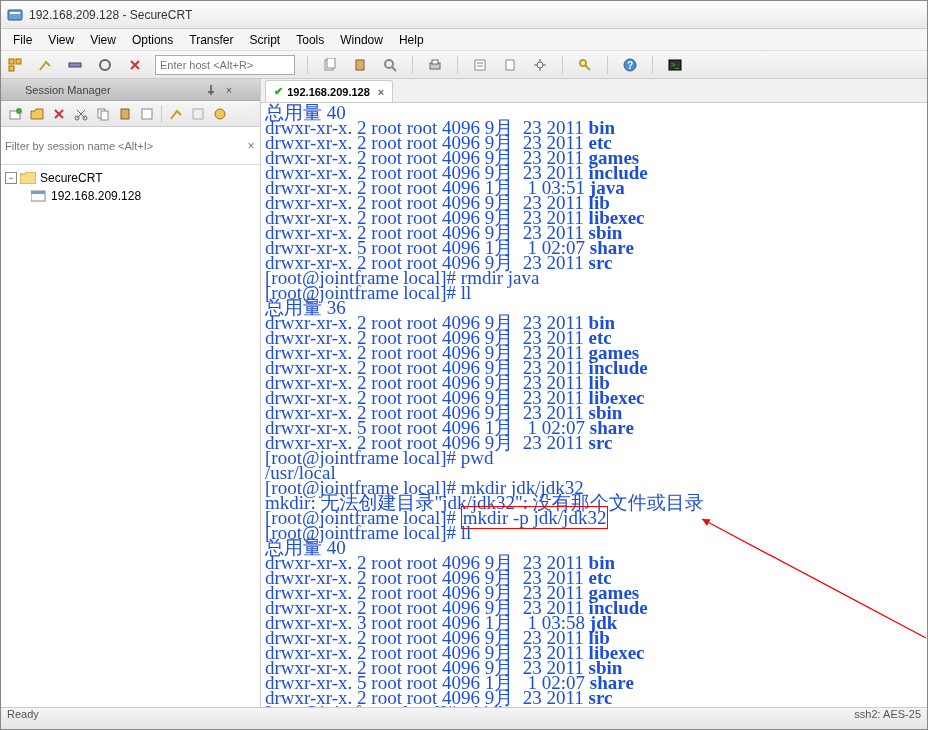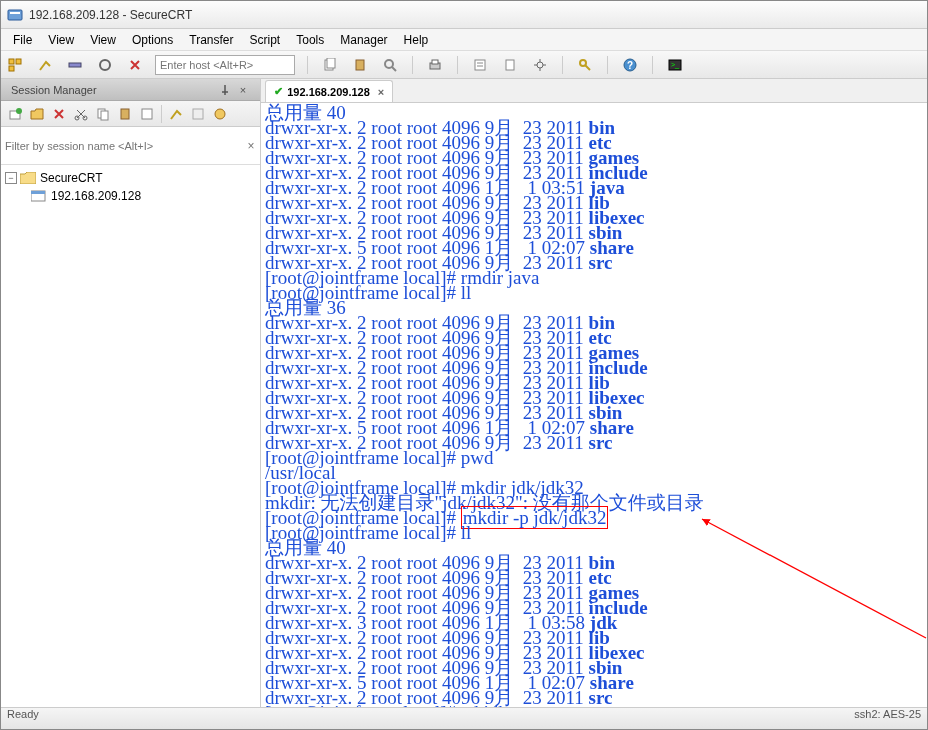--- a/index.html
+++ b/index.html
@@ -8,21 +8,21 @@
 .titlebar .icon{width:16px;height:16px;margin-right:6px;display:flex;align-items:center;justify-content:center}
 .titlebar .title{font-size:12px;color:#333}
 .menubar{height:22px;display:flex;align-items:center;padding:0 4px;background:#f5f5f5;border-bottom:1px solid #ddd}
 .menubar .mitem{padding:14px 8px;cursor:pointer}
 .toolbar{height:28px;background:linear-gradient(#f8f8f8,#e8e8e8);border-bottom:1px solid #ccc;display:flex;align-items:center;padding:0 4px;gap:10px}
 .tbtn{width:20px;height:20px;border:1px solid transparent;display:flex;align-items:center;justify-content:center;cursor:pointer;border-radius:2px}
 .tsep{width:1px;height:18px;background:#ccc;margin:0 2px}
 .hostinput{height:20px;border:1px solid #aaa;padding:0 4px;font-size:11px;color:#888;width:140px;background:#fff}
 .body{display:flex;height:calc(100% - 28px - 22px - 28px - 22px)}
 .sidepanel{width:260px;border-right:1px solid #ccc;display:flex;flex-direction:column;background:#fafafa}
-.panehdr{background:linear-gradient(#d8d8d8,#bfbfbf);color:#444;height:22px;display:flex;align-items:center;padding:0 10px;border-bottom:1px solid #aaa;font-size:11px}
+.panehdr{background:linear-gradient(#d8d8d8,#bfbfbf);color:#444;height:22px;display:flex;align-items:center;padding:0 24px;border-bottom:1px solid #aaa;font-size:11px}
 .panehdr .spacer{flex:1}
 .panehdr .pin,.panehdr .close{width:14px;height:14px;cursor:pointer;display:flex;align-items:center;justify-content:center;color:#555;margin-left:4px}
 .sidetb{height:26px;background:linear-gradient(#f5f5f5,#e8e8e8);border-bottom:1px solid #ccc;display:flex;align-items:center;padding:0 4px;gap:2px}
 .filterrow{height:38px;display:flex;align-items:center;border-bottom:1px solid #ddd;background:#fff}
 .filterrow input{flex:1;border:none;height:100%;padding:0 4px;font-size:11px;color:#888;outline:none}
 .filterrow .clr{width:18px;height:18px;cursor:pointer;display:flex;align-items:center;justify-content:center;color:#777}
 .tree{flex:1;background:#fff;padding:4px;font-size:12px;overflow:auto}
 .tree .node{display:flex;align-items:center;height:18px;cursor:pointer}
 .tree .node .tog{width:12px;height:12px;border:1px solid #888;display:flex;align-items:center;justify-content:center;font-size:9px;line-height:1;margin-right:3px;color:#555;background:#fff}
 .tree .node .ficon{width:16px;height:14px;margin-right:4px;display:flex;align-items:center;justify-content:center}
@@ -54,21 +54,21 @@
 </div>
 
 <div class="menubar" id="menubar">
     <span class="mitem">File</span>
     <span class="mitem">View</span>
     <span class="mitem">View</span>
     <span class="mitem">Options</span>
     <span class="mitem">Transfer</span>
     <span class="mitem">Script</span>
     <span class="mitem">Tools</span>
-    <span class="mitem">Manager</span>
+    <span class="mitem">Window</span>
     <span class="mitem">Help</span>
   </div>
 
 <div class="toolbar">
   <span class="tbtn">
       <svg width="14" height="14">
         <rect x="1" y="1" width="5" height="5" fill="#f0c040" stroke="#a07000"></rect>
         <rect x="8" y="1" width="5" height="5" fill="#f0c040" stroke="#a07000"></rect>
         <rect x="1" y="8" width="5" height="5" fill="#f0c040" stroke="#a07000"></rect>
       </svg>

